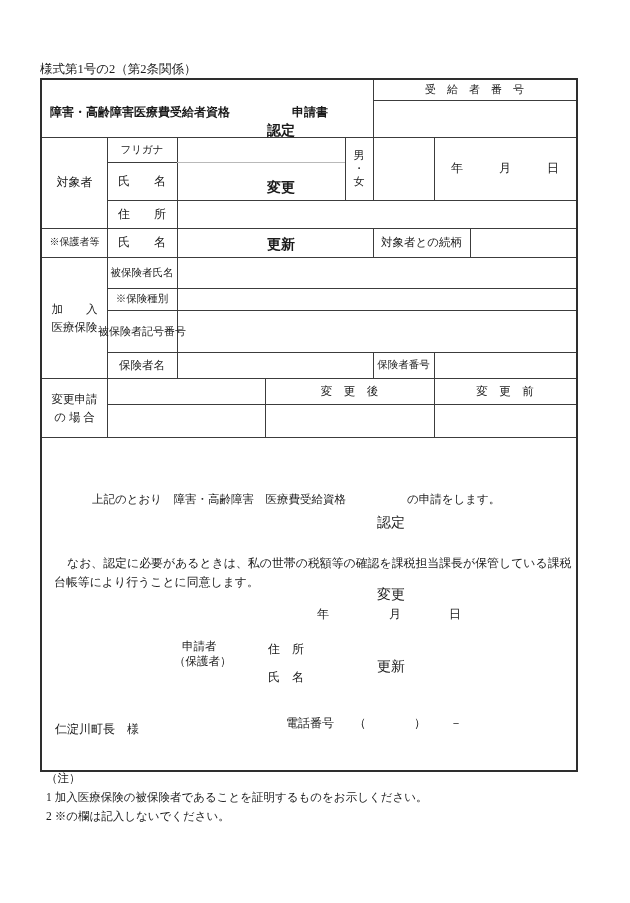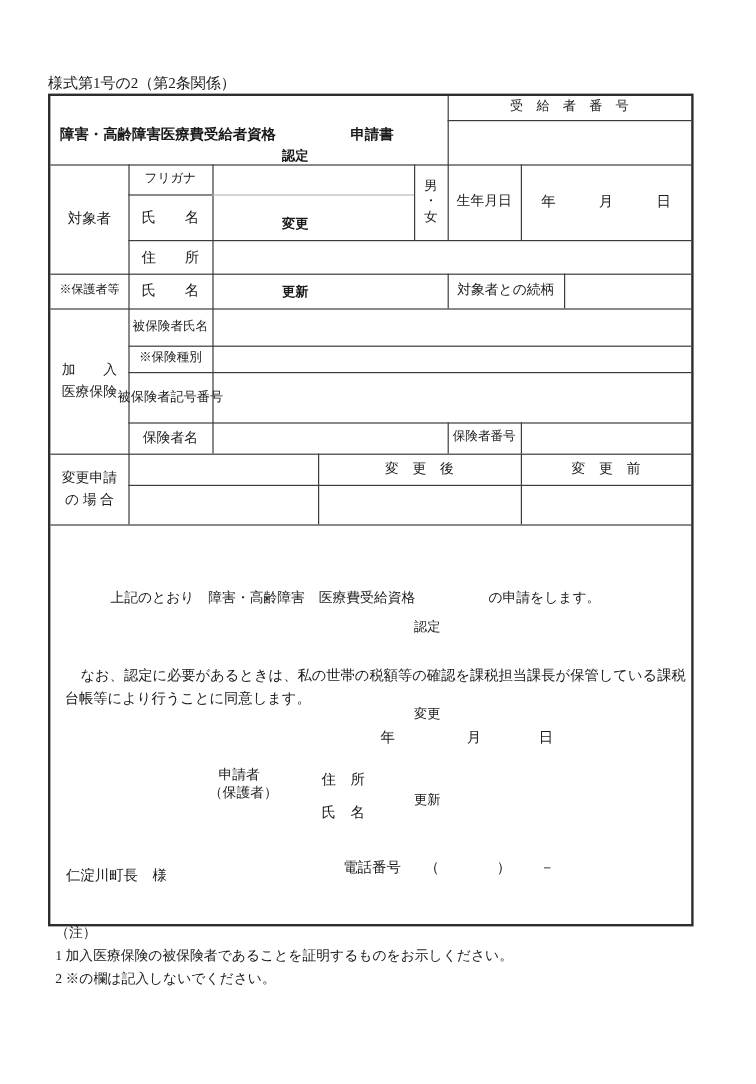--- a/index.html
+++ b/index.html
@@ -8,21 +8,21 @@
     font-family:"Liberation Serif","DejaVu Serif",serif; color:#1a1a1a;
     overflow:hidden;
     padding-left:48px;
   }
   .cell {
     position:absolute; display:flex; align-items:center; justify-content:center;
     white-space:pre; font-size:12px; line-height:1.25; text-align:center;
     box-sizing:border-box;
   }
   .cell.start { justify-content:flex-start; text-align:center; }
-  .stack { position:absolute; white-space:pre; font-size:11px; }
+  .stack { position:absolute; white-space:pre; font-size:14px;margin-left:32px; }
   .bold { font-weight:bold; }
   .ln { position:absolute; background:#3c3c3c; }
   .ln.faint { background:#b9b9b9; height:1px; }
   .table {
     position:absolute; left:40px; top:78px; width:538px; height:694px;
     border:2px solid #2e2e2e; box-sizing:border-box;
   }
   .txt { position:absolute; white-space:pre; font-size:12px; line-height:16px; }
   .consent {
     position:absolute; font-size:11.9px; line-height:19px; text-indent:13px;
@@ -78,21 +78,20 @@
     <div class="cell" style="left:0; top:57px; width:65px; height:91px;">対象者</div>
     <div class="cell" style="left:65px; top:57px; width:70px; height:25px; font-size:10.5px;">フリガナ</div>
     <div class="cell" style="left:135px; top:57px; width:168px; height:25px;"></div>
     <div class="cell" style="left:65px; top:82px; width:70px; height:38px;">氏　　名</div>
     <div class="cell" style="left:135px; top:82px; width:168px; height:38px;"></div>
     <div class="cell" style="left:303px; top:57px; width:28px; height:63px; flex-direction:column; font-size:11px; line-height:13px;">
       <div>男</div>
       <div>・</div>
       <div>女</div>
     </div>
-    <div class="cell" style="left:331px; top:57px; width:61px; height:63px; font-size:11.5px;">生年月日</div>
     <div class="cell" style="left:392px; top:57px; width:142px; height:63px;">年　　　月　　　日</div>
     <div class="cell" style="left:65px; top:120px; width:70px; height:28px;">住　　所</div>
     <div class="cell" style="left:135px; top:120px; width:399px; height:28px;"></div>
 
     <div class="cell" style="left:0; top:148px; width:65px; height:29px; font-size:10px;">※保護者等</div>
     <div class="cell" style="left:65px; top:148px; width:70px; height:29px;">氏　　名</div>
     <div class="cell" style="left:135px; top:148px; width:196px; height:29px;"></div>
     <div class="cell" style="left:331px; top:148px; width:97px; height:29px; font-size:11.5px;">対象者との続柄</div>
     <div class="cell" style="left:428px; top:148px; width:106px; height:29px;"></div>
 

